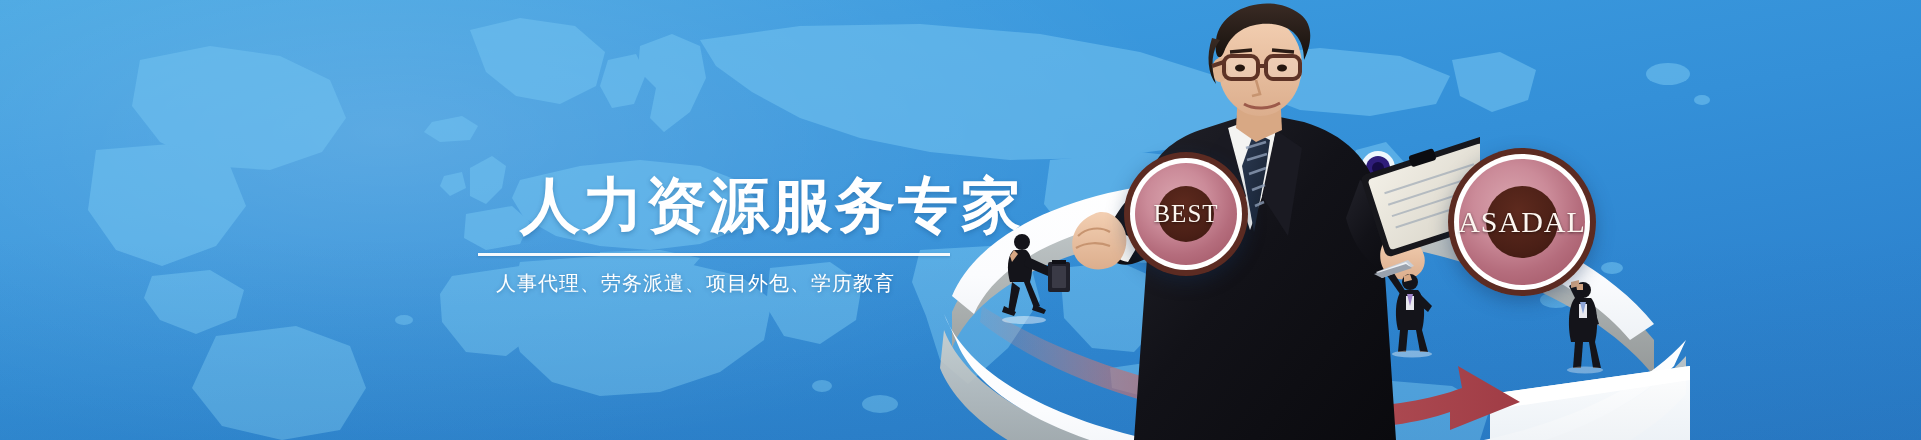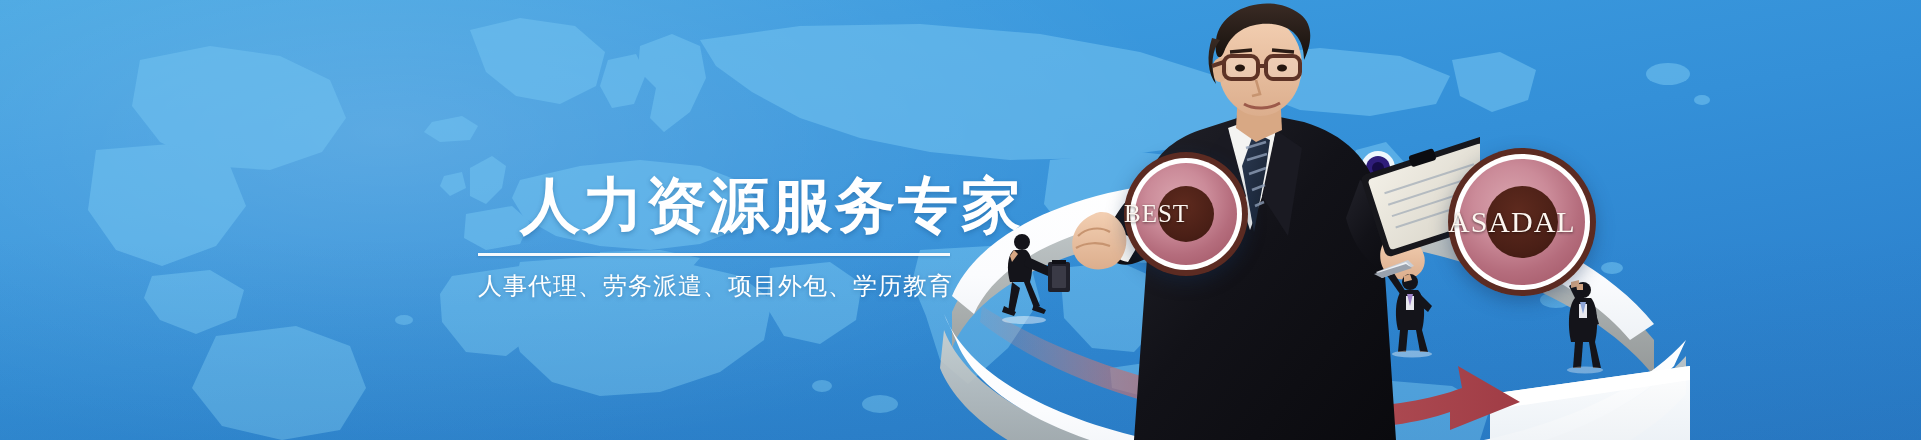--- a/index.html
+++ b/index.html
@@ -68,22 +68,22 @@
   .divider {
     margin-top: 18px;
     width: 472px;
     height: 3px;
     background: #ffffff;
     opacity: 0.95;
     box-shadow: 0 1px 3px rgba(10,60,110,0.25);
   }
   .subtitle {
     margin-top: 14px;
-    margin-left: 0;
-    font-size: 24px;
+    margin-left: 18px;
+    font-size: 20px;
     letter-spacing: 1px;
     color: #ffffff;
     white-space: nowrap;
     text-shadow: 0 1px 4px rgba(10,60,110,0.35);
     font-family: Liberation Sans, sans-serif;
   }
 
   
   .ring-wrap {
     position: absolute;
@@ -123,21 +123,21 @@
     height: 440px;
     pointer-events: none;
   }
 
   
   .badge {
     position: absolute;
     border-radius: 50%;
     display: flex;
     align-items: center;
-    justify-content: flex-start;
+    justify-content: center;
   }
   .badge .ring-outer {
     position: absolute;
     inset: 0;
     border-radius: 50%;
     background: #5c2b22;
   }
   .badge .ring-white {
     position: absolute;
     inset: 6px;

